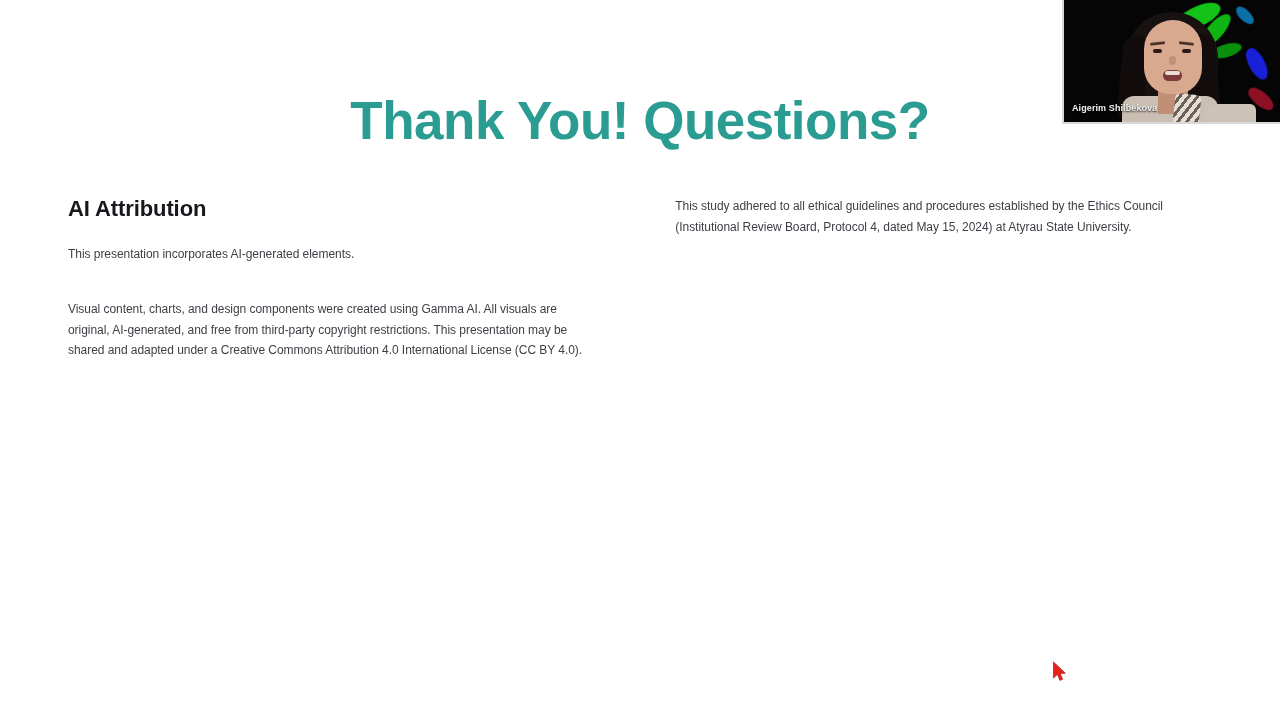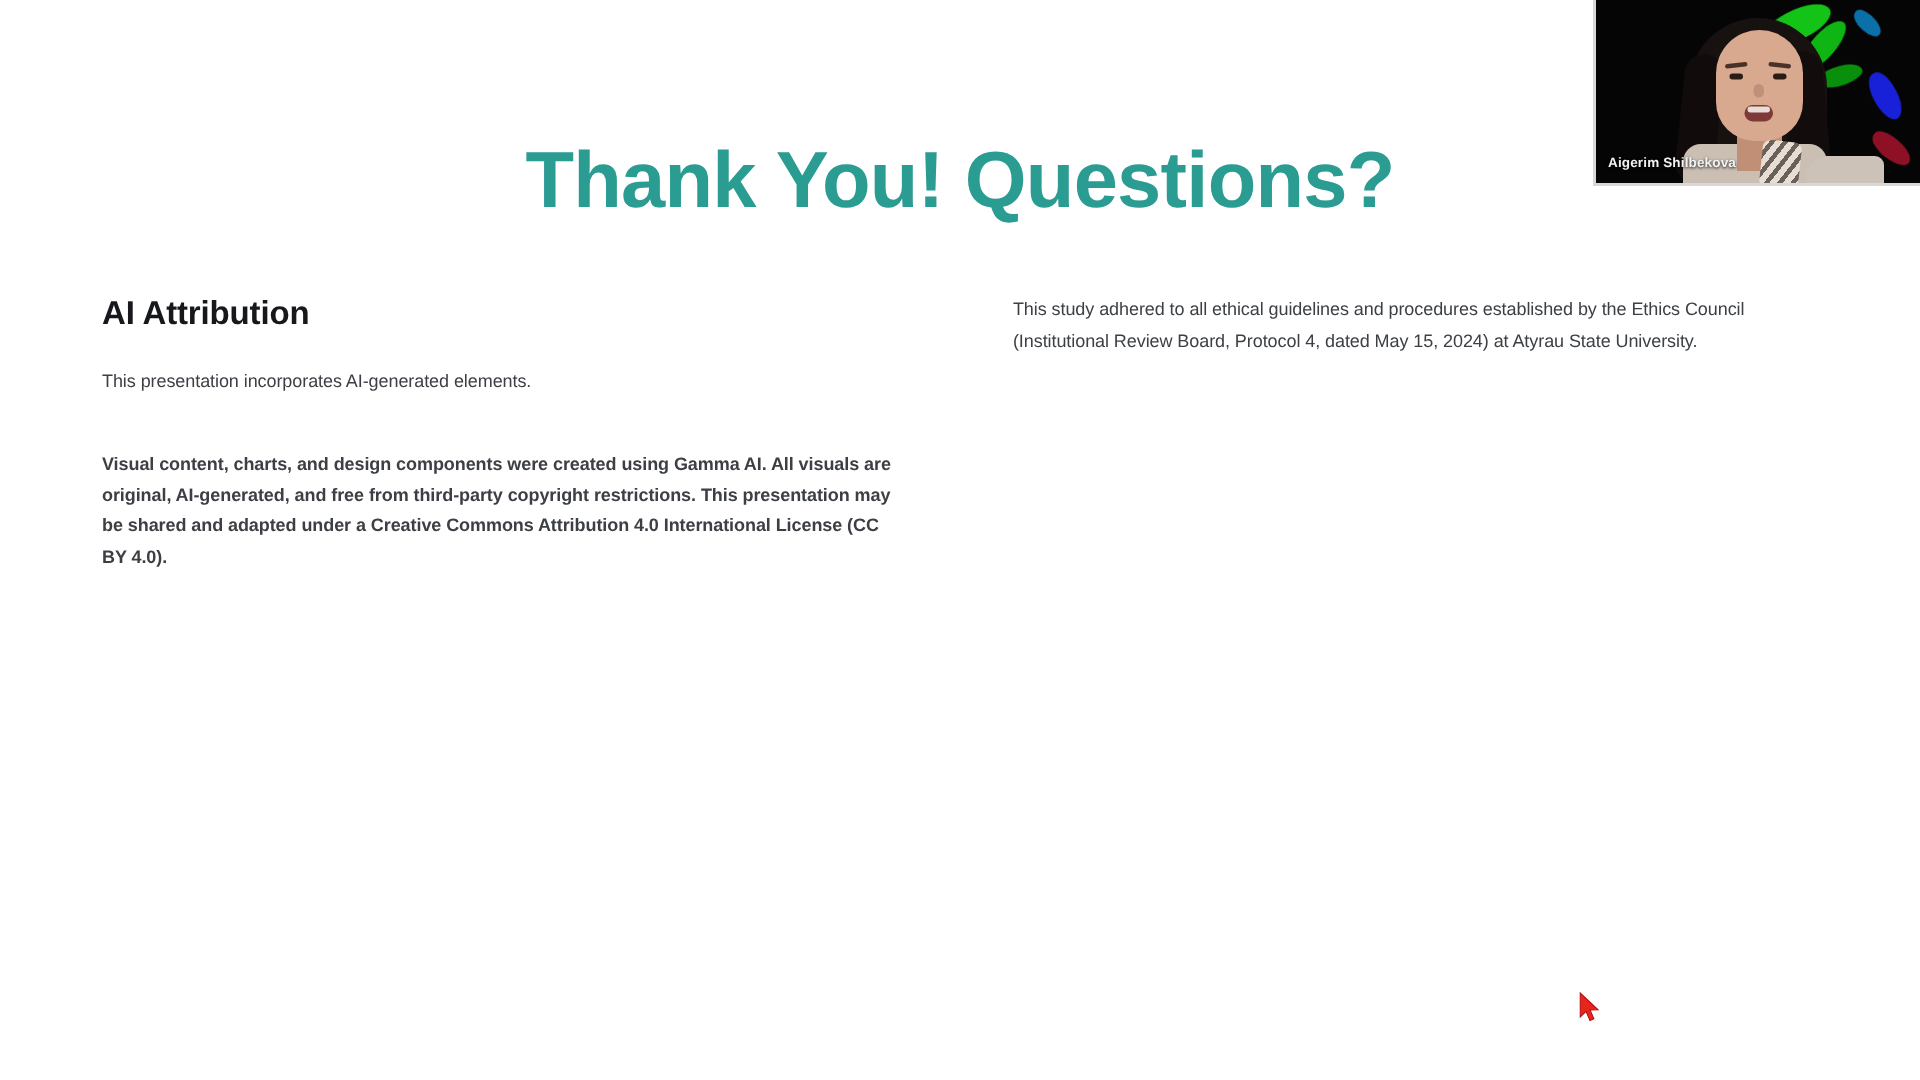--- a/index.html
+++ b/index.html
@@ -67,21 +67,21 @@
 
   .para {
     font-size: 12px;
     line-height: 1.72;
     color: #3c3f44;
     margin: 0 0 22px 0;
     letter-spacing: -0.05px;
   }
   .para:last-child { margin-bottom: 0; }
   .para.tight      { margin-bottom: 0; }
-  .para.attached   { margin-top: 0; font-weight: bold; }
+  .para.attached   { margin-top: 0; }
   .para.gap-lg     { margin-bottom: 34px; }
 
   
   #video-tile {
     position: absolute;
     top: 0;
     left: 1062px;
     width: 218px;
     height: 124px;
     background: #000000;

